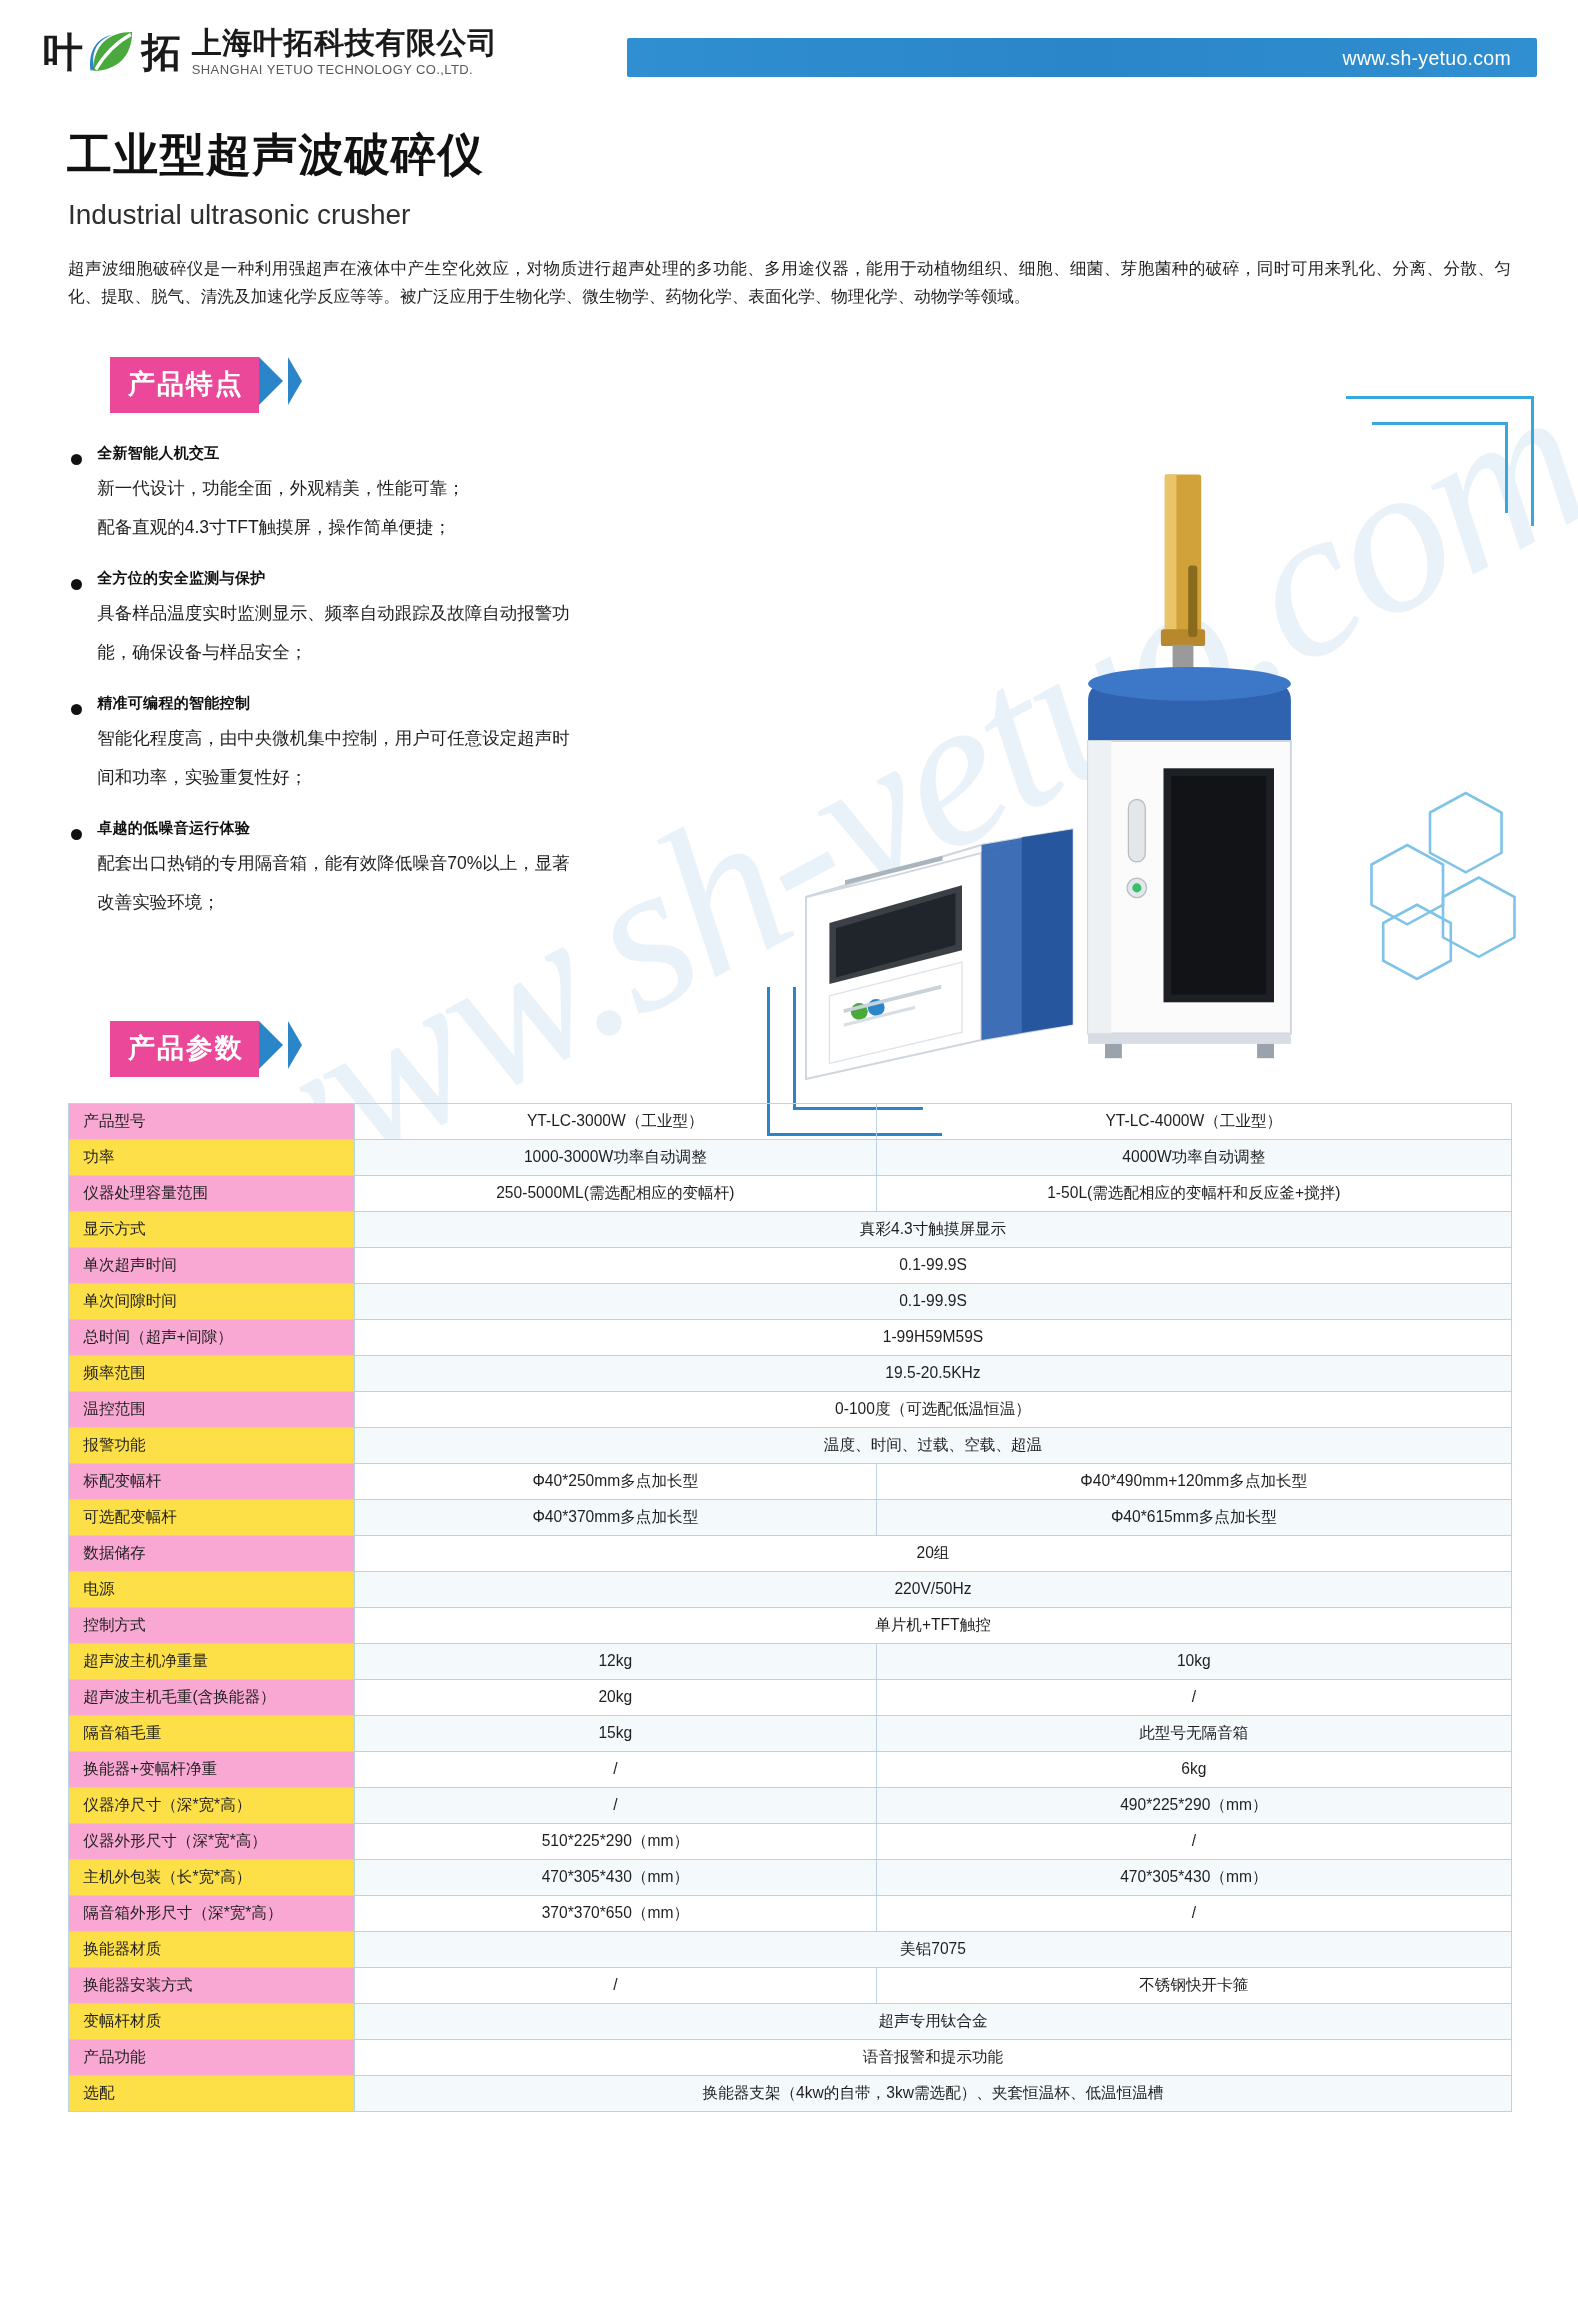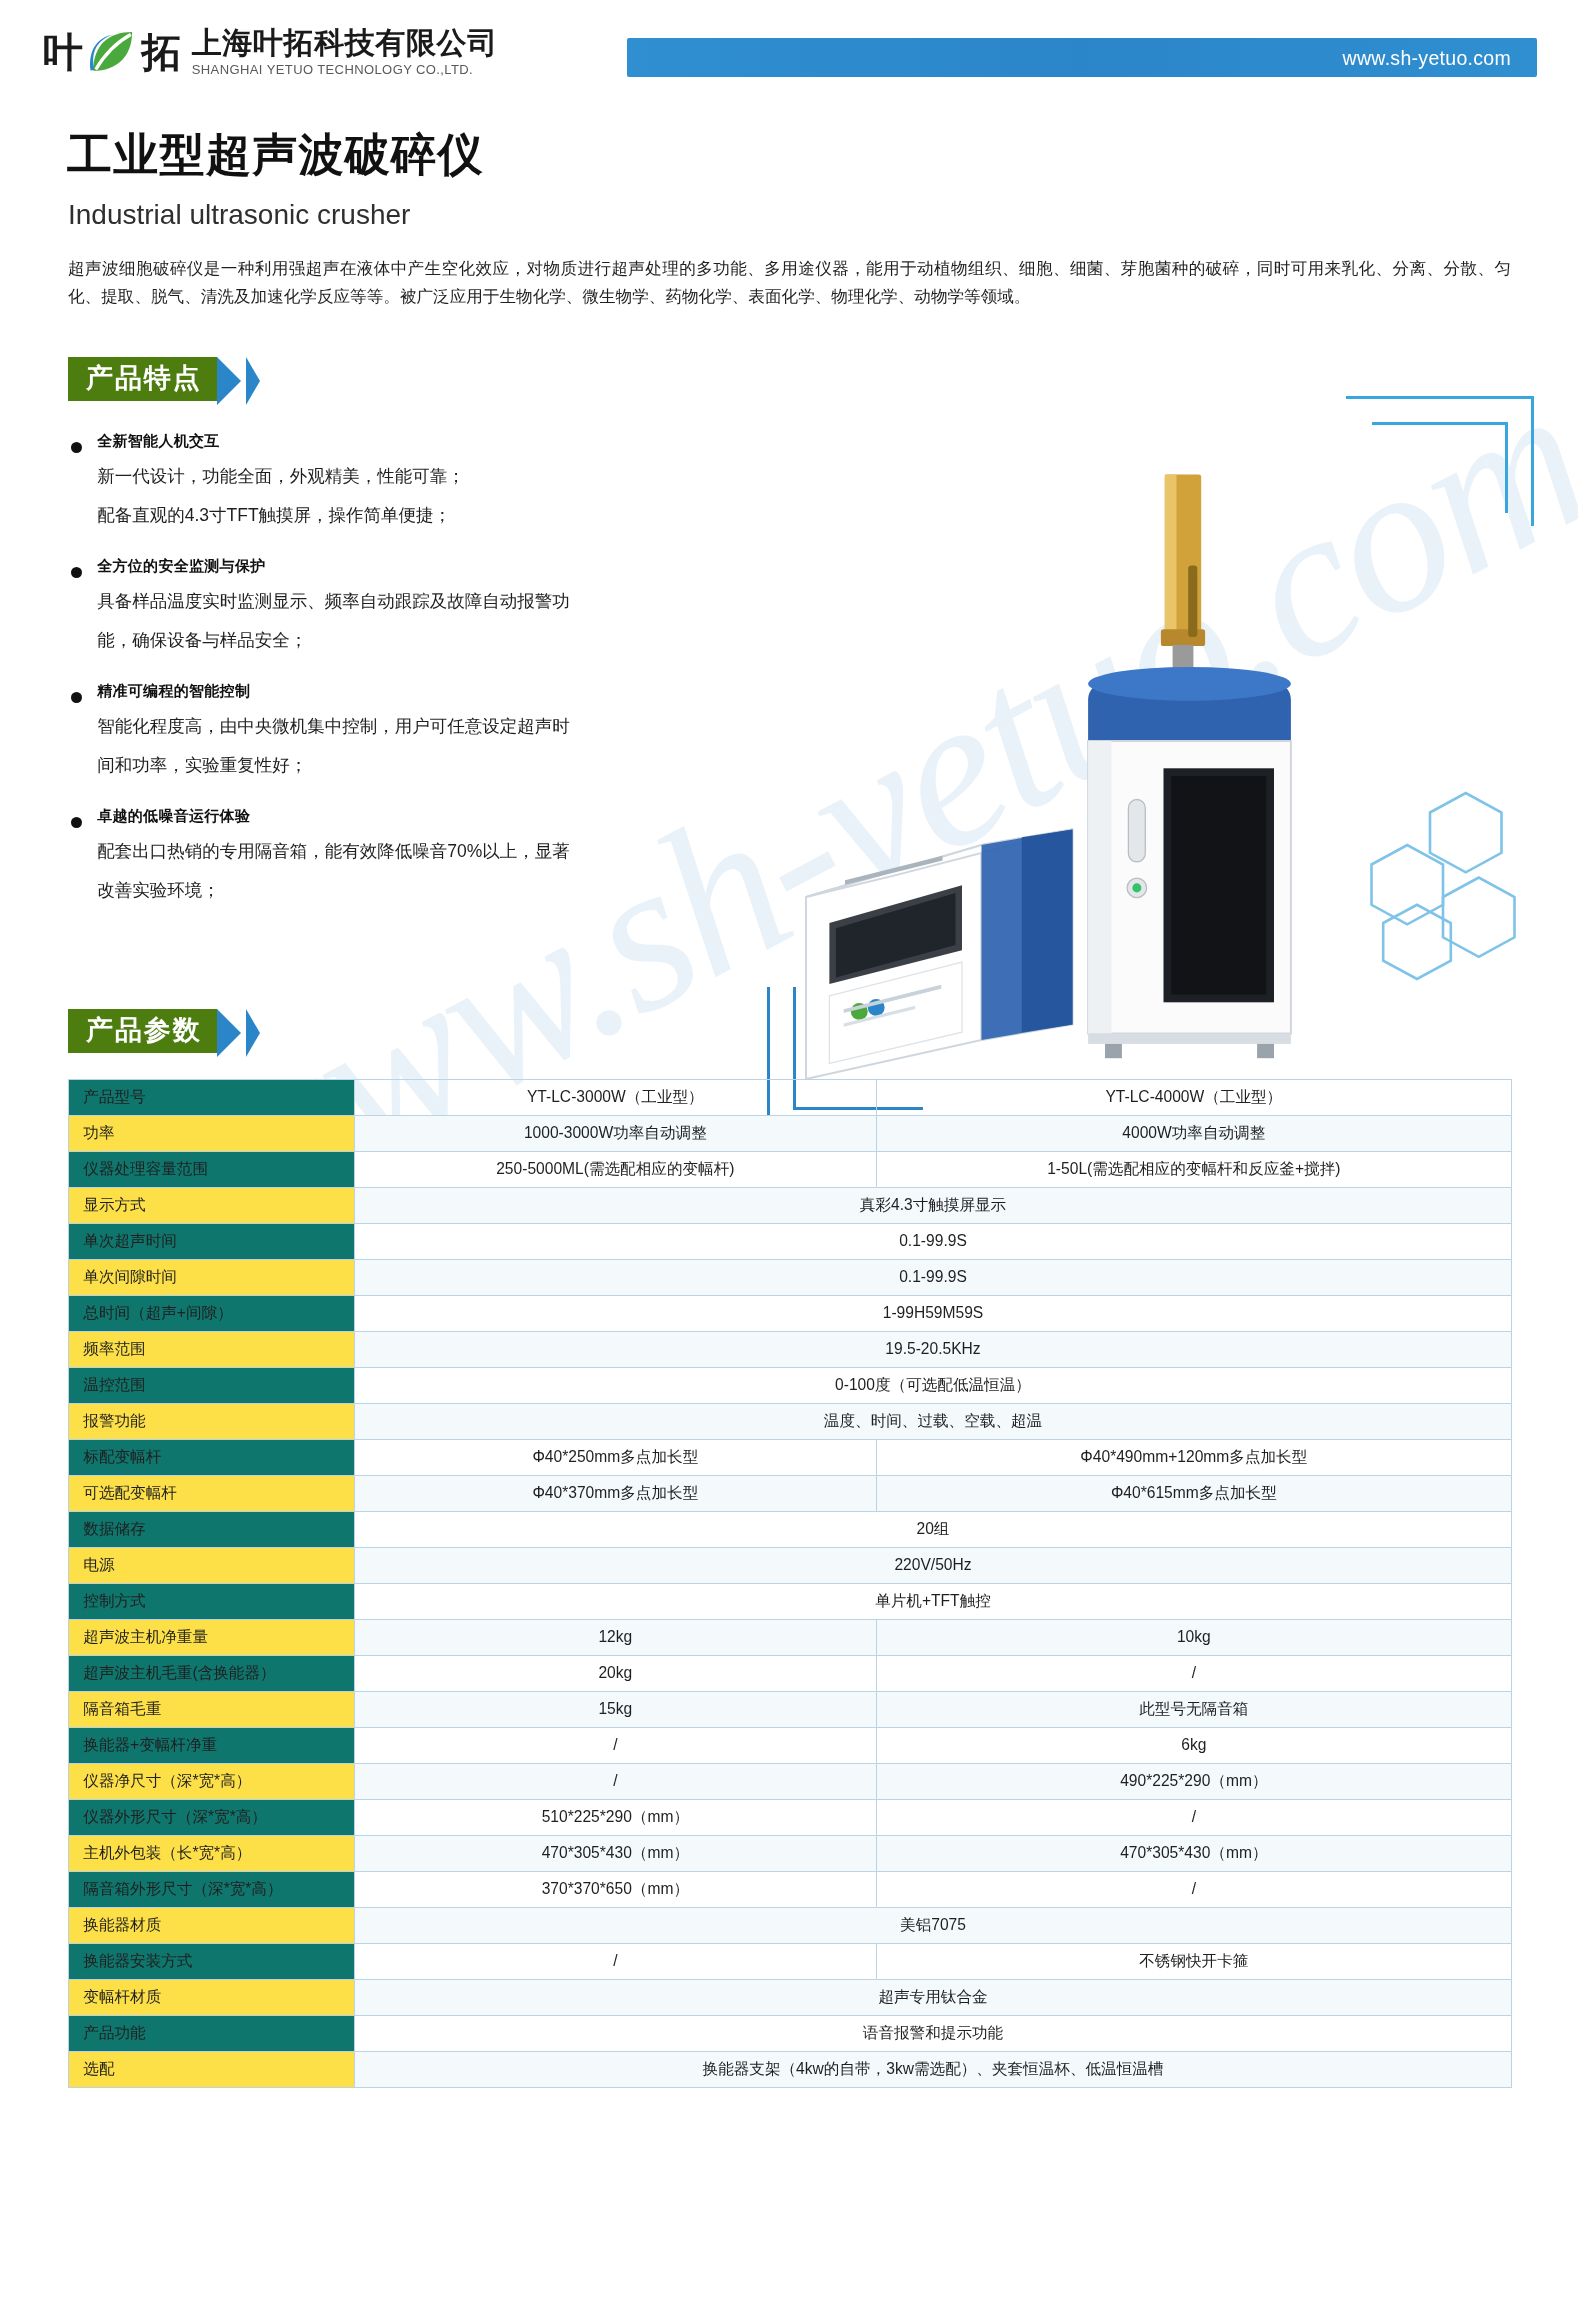--- a/index.html
+++ b/index.html
@@ -120,24 +120,25 @@
   
   .section-head {
     position: relative;
     display: inline-block;
     margin: 0 0 0 68px;
     z-index: 3;
   }
   .ribbon {
     display: flex;
     align-items: center;
-    background: #4d7c0f;
-    height: 44px;
+    background: #ec4899;
+    height: 56px;
     padding: 0 15.6px 0 18px;
     position: relative;
+    margin-left: 42px;
   }
   .ribbon-label {
     color: #ffffff;
     font-size: 27px;
     font-weight: bold;
     letter-spacing: 1.9px;
     line-height: 1;
   }
   .ribbon::after {
     content: "";
@@ -253,21 +254,21 @@
   }
   table.spec td {
     border: 0.6px solid #bcd3e6;
     padding: 7.1px 6.5px;
     text-align: center;
     color: #1f1f1f;
     line-height: 1.3;
     height: 36px;
   }
   table.spec td.label {
-    background: #0f766e;
+    background: #f9a8d4;
     text-align: left;
     padding-left: 14.3px;
     width: 286px;
     white-space: nowrap;
   }
   table.spec tr.alt td { background: #f4f9fc; }
   table.spec tr.alt td.label { background: #fde047; }
 </style>
 </head>
 <body>

